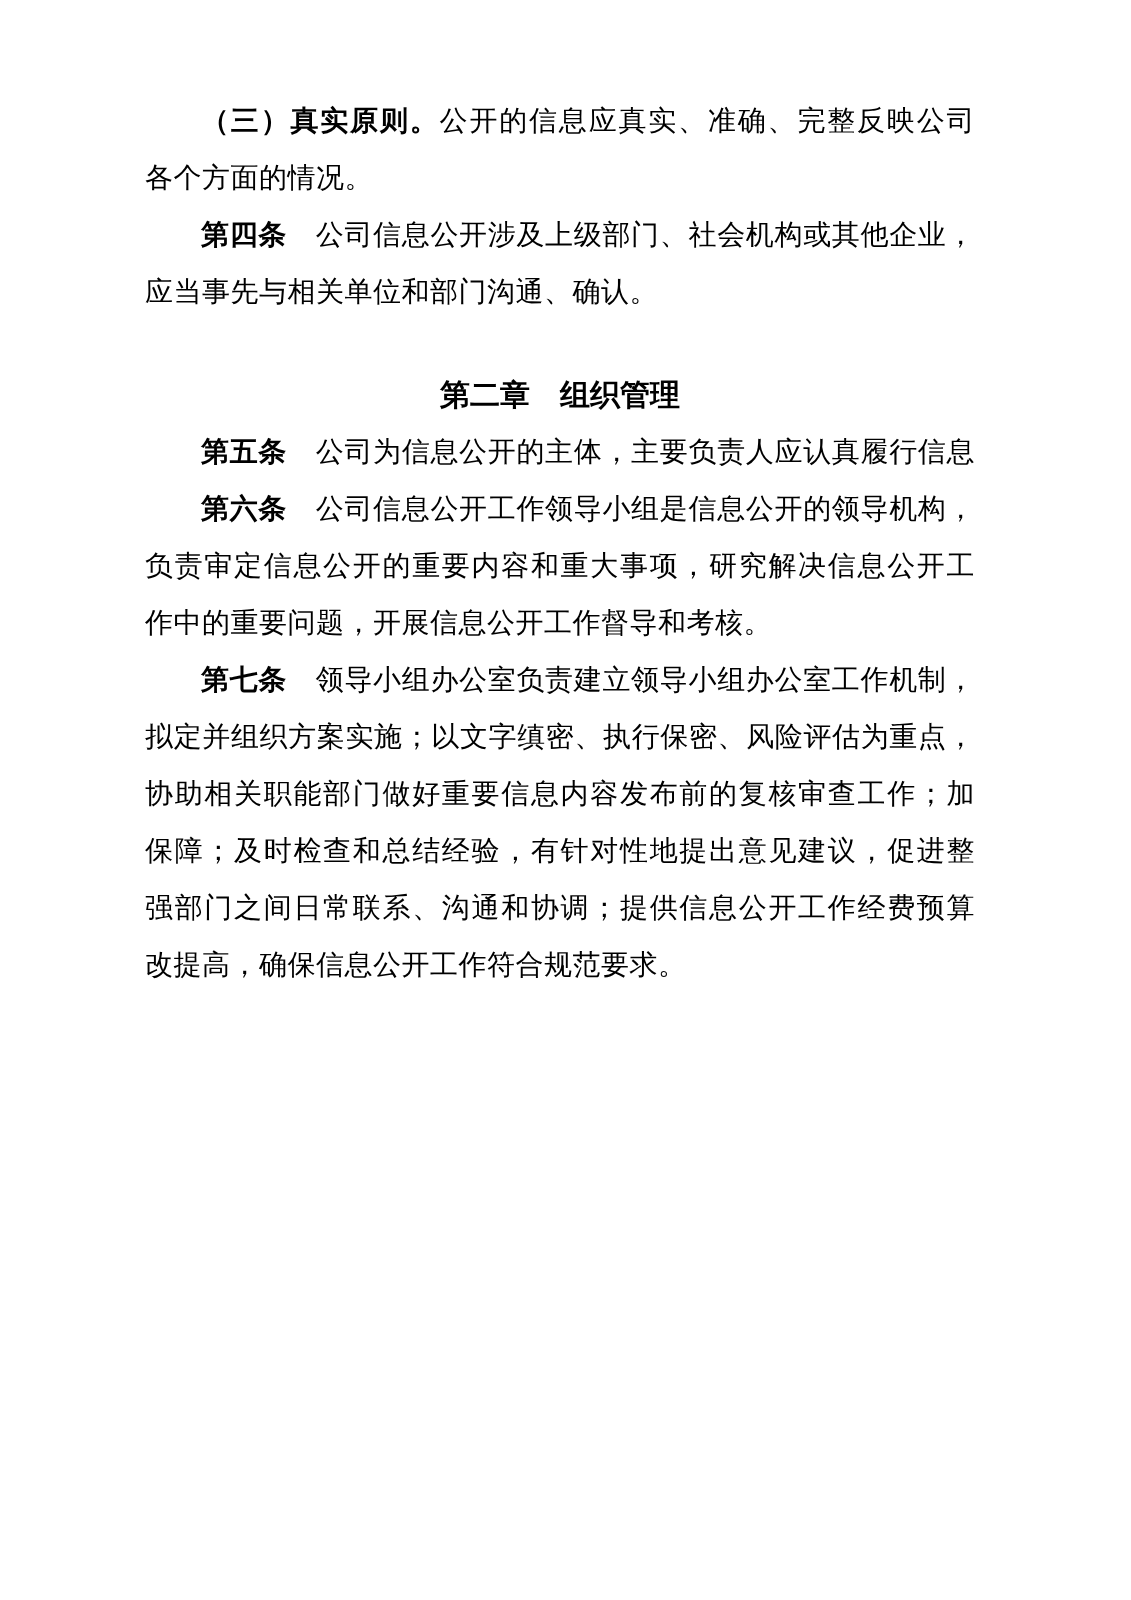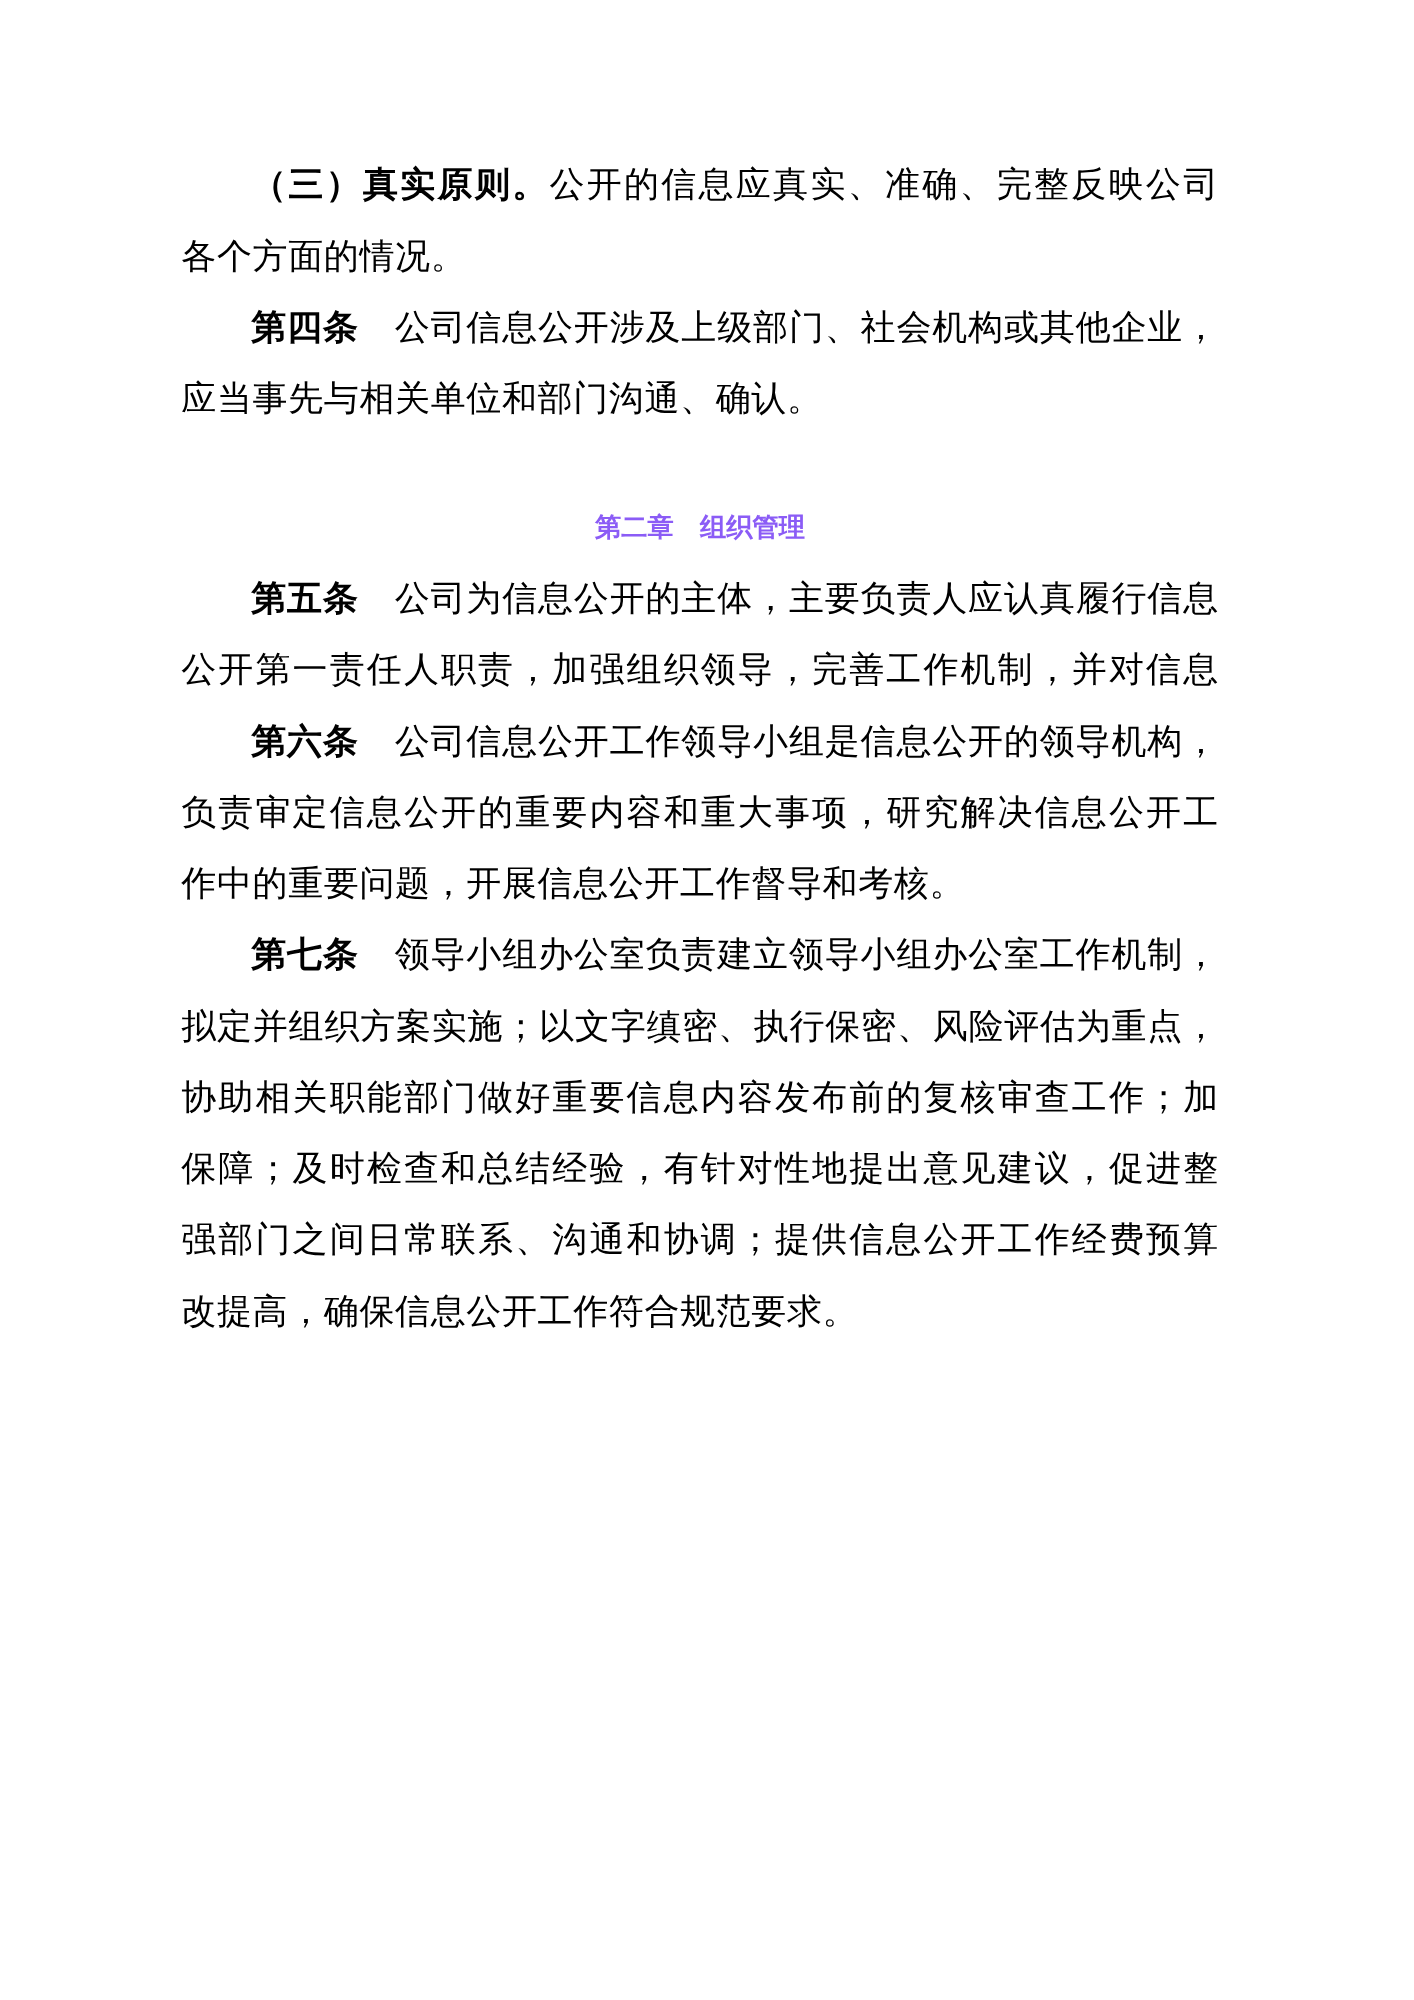--- a/index.html
+++ b/index.html
@@ -7,21 +7,21 @@
     padding: 0;
     background: #ffffff;
   }
   .page {
     position: relative;
     width: 1131px;
     height: 1600px;
     margin: 0 auto;
     background: #ffffff;
     box-sizing: border-box;
-    padding: 120px 156px 0 145px;
+    padding: 92px 156px 0 145px;
     color: #000000;
     font-family: "Liberation Serif", "DejaVu Serif", serif;
     font-size: 28px;
     overflow: hidden;
   }
   .line {
     line-height: 57px;
     height: 57px;
     text-align: justify;
     white-space: nowrap;
@@ -37,36 +37,35 @@
   .b {
     font-weight: 700;
   }
   .heading {
     margin-top: 46px;
     line-height: 57px;
     height: 57px;
     text-align: center;
     font-family: "Liberation Sans", "DejaVu Sans", sans-serif;
     font-weight: 700;
-    font-size: 21px;
-    color: #8b5cf6;
+    font-size: 30px;
+    color: #000000;
   }
 </style>
 </head>
 <body>
 
 <div class="page">
   <div>
       <div class="line indent fill"><span class="b">（三）真实原则。</span><span>公开的信息应真实、准确、完整反映公司</span></div>
       <div class="line"><span>各个方面的情况。</span></div>
       <div class="line indent fill"><span class="b">第四条</span><span>　公司信息公开涉及上级部门、社会机构或其他企业，</span></div>
       <div class="line"><span>应当事先与相关单位和部门沟通、确认。</span></div>
       <div class="heading"><span class="b">第二章　组织管理</span></div>
       <div class="line indent fill"><span class="b">第五条</span><span>　公司为信息公开的主体，主要负责人应认真履行信息</span></div>
-      <div class="line fill"><span>公开第一责任人职责，加强组织领导，完善工作机制，并对信息</span></div>
       <div class="line indent fill"><span class="b">第六条</span><span>　公司信息公开工作领导小组是信息公开的领导机构，</span></div>
       <div class="line fill"><span>负责审定信息公开的重要内容和重大事项，研究解决信息公开工</span></div>
       <div class="line"><span>作中的重要问题，开展信息公开工作督导和考核。</span></div>
       <div class="line indent fill"><span class="b">第七条</span><span>　领导小组办公室负责建立领导小组办公室工作机制，</span></div>
       <div class="line fill"><span>拟定并组织方案实施；以文字缜密、执行保密、风险评估为重点，</span></div>
       <div class="line fill"><span>协助相关职能部门做好重要信息内容发布前的复核审查工作；加</span></div>
       <div class="line fill"><span>保障；及时检查和总结经验，有针对性地提出意见建议，促进整</span></div>
       <div class="line fill"><span>强部门之间日常联系、沟通和协调；提供信息公开工作经费预算</span></div>
       <div class="line"><span>改提高，确保信息公开工作符合规范要求。</span></div>
     </div>

